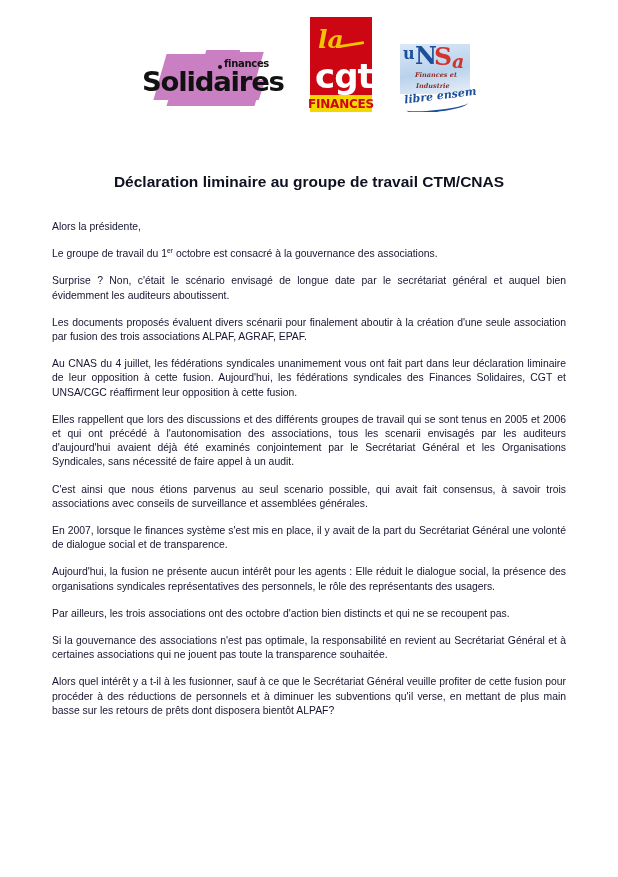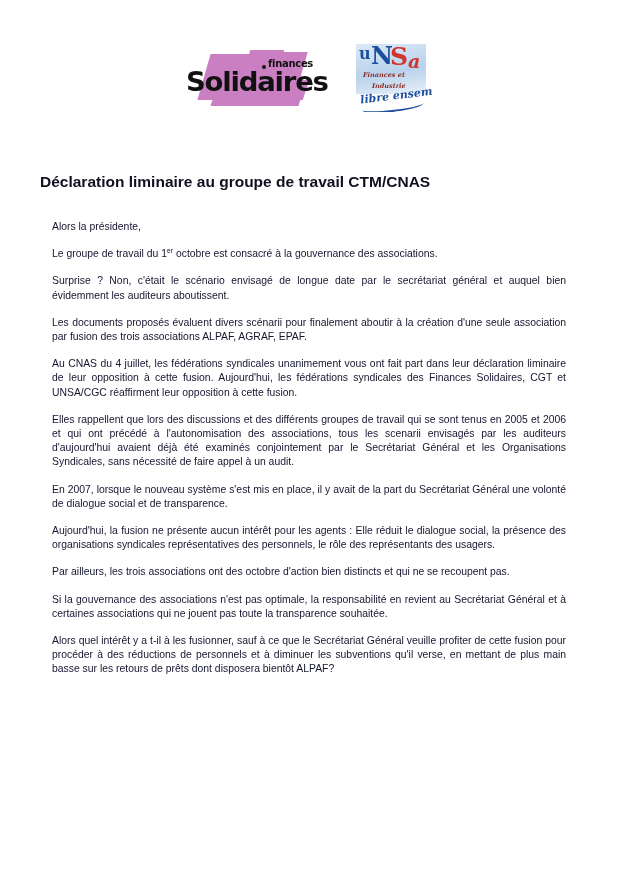--- a/index.html
+++ b/index.html
@@ -191,21 +191,21 @@
     top: 8px;
     font-family: "DejaVu Serif", serif;
     font-style: italic;
     font-weight: 700;
     font-size: 19px;
     color: #d0342c;
     line-height: 1;
   }
   .unsa-sub1 {
     position: absolute;
-    left: 9px;
+    left: 17px;
     top: 27px;
     font-family: "DejaVu Serif", serif;
     font-style: italic;
     font-weight: 700;
     font-size: 6.5px;
     color: #8c2f2a;
     white-space: nowrap;
   }
   .unsa-sub2 {
     position: absolute;
@@ -237,20 +237,21 @@
     top: 57px;
     width: 62px;
     height: 9px;
     border-bottom: 2px solid #1c4f9c;
     border-radius: 0 0 60% 40%;
     transform: rotate(-5deg);
   }
 
   
   .doc-title {
+    text-align: center;
     font-family: "Liberation Sans", sans-serif;
     font-weight: 700;
     font-size: 15.5px;
     line-height: 20px;
     color: #0f1020;
     margin-top: 60px;
     padding: 0 40px;
   }
   .doc-title sup {
     font-size: 9.5px;
@@ -292,20 +293,28 @@
       <div class="sol-brush sol-b1"></div>
       <div class="sol-brush sol-b2"></div>
       <div class="sol-brush sol-b3"></div>
       <div class="sol-brush sol-b4"></div>
       <div class="sol-brush sol-b5"></div>
       <div class="sol-dot"></div>
       <div class="sol-fin">finances</div>
       <div class="sol-word">Solidaires</div>
     </div>
 
+    <div class="logo-cgt">
+      <div class="cgt-box">
+        <div class="cgt-la">la</div>
+        <div class="cgt-slash"></div>
+        <div class="cgt-word">cgt</div>
+      </div>
+      <div class="cgt-finances">FINANCES</div>
+    </div>
 
     <div class="logo-unsa">
       <div class="unsa-bg"></div>
       <div class="unsa-u">u</div>
       <div class="unsa-n">N</div>
       <div class="unsa-s">S</div>
       <div class="unsa-a">a</div>
       <div class="unsa-sub1">Finances et</div>
       <div class="unsa-sub2">Industrie</div>
       <div class="unsa-motto">libre ensemble</div>
@@ -321,21 +330,22 @@
   <div class="body-text">
 
     <p class="nojust">Alors la présidente,</p>
 
     <p class="nojust"><span>Le groupe de travail du </span><span>1</span><sup>er</sup><span> octobre est consacré à la gouvernance des associations.</span></p>
 
     <p>Surprise ? Non, c'était le scénario envisagé de longue date par le secrétariat général et auquel bien évidemment les auditeurs aboutissent.</p>
     <p>Les documents proposés évaluent divers scénarii pour finalement aboutir à la création d'une seule association par fusion des trois  associations ALPAF, AGRAF, EPAF.</p>
     <p>Au CNAS du 4 juillet, les fédérations syndicales unanimement vous ont fait part dans leur déclaration liminaire de leur opposition à cette fusion. Aujourd'hui, les fédérations syndicales des Finances Solidaires, CGT et UNSA/CGC réaffirment leur opposition à cette fusion.</p>
     <p>Elles rappellent que lors des discussions et des différents groupes de travail qui se sont tenus en 2005 et 2006 et qui ont précédé à l'autonomisation des associations, tous les scenarii envisagés par les auditeurs d'aujourd'hui avaient déjà été examinés conjointement par le Secrétariat Général et les Organisations Syndicales, sans nécessité de faire appel à un audit.</p>
-    <p>En 2007, lorsque le nouveau système s'est mis en place, il y avait de la part du Secrétariat Général  une volonté de dialogue social et de transparence.</p>
+    <p>C'est ainsi que nous étions parvenus au seul scenario possible, qui avait fait consensus, à savoir trois associations avec conseils de surveillance et assemblées générales.</p>
+    <p>En 2007, lorsque le finances système s'est mis en place, il y avait de la part du Secrétariat Général  une volonté de dialogue social et de transparence.</p>
     <p>Aujourd'hui, la fusion ne présente aucun intérêt pour les agents : Elle réduit le dialogue social, la présence des organisations syndicales représentatives des personnels, le rôle des représentants des usagers.</p>
     <p>Par ailleurs, les trois associations ont des octobre d'action bien distincts et qui ne se recoupent pas.</p>
     <p>Si la gouvernance des associations n'est pas optimale, la responsabilité en revient au Secrétariat Général et à certaines associations qui ne jouent pas toute la transparence souhaitée.</p>
     <p>Alors quel intérêt y a t-il à les fusionner, sauf à ce que le Secrétariat Général veuille profiter de cette fusion pour procéder à des réductions de personnels et à diminuer les subventions qu'il verse, en mettant de plus main basse sur les retours de prêts dont disposera bientôt ALPAF?</p>
 
   </div>
 
 </div>
 
 </body></html>

